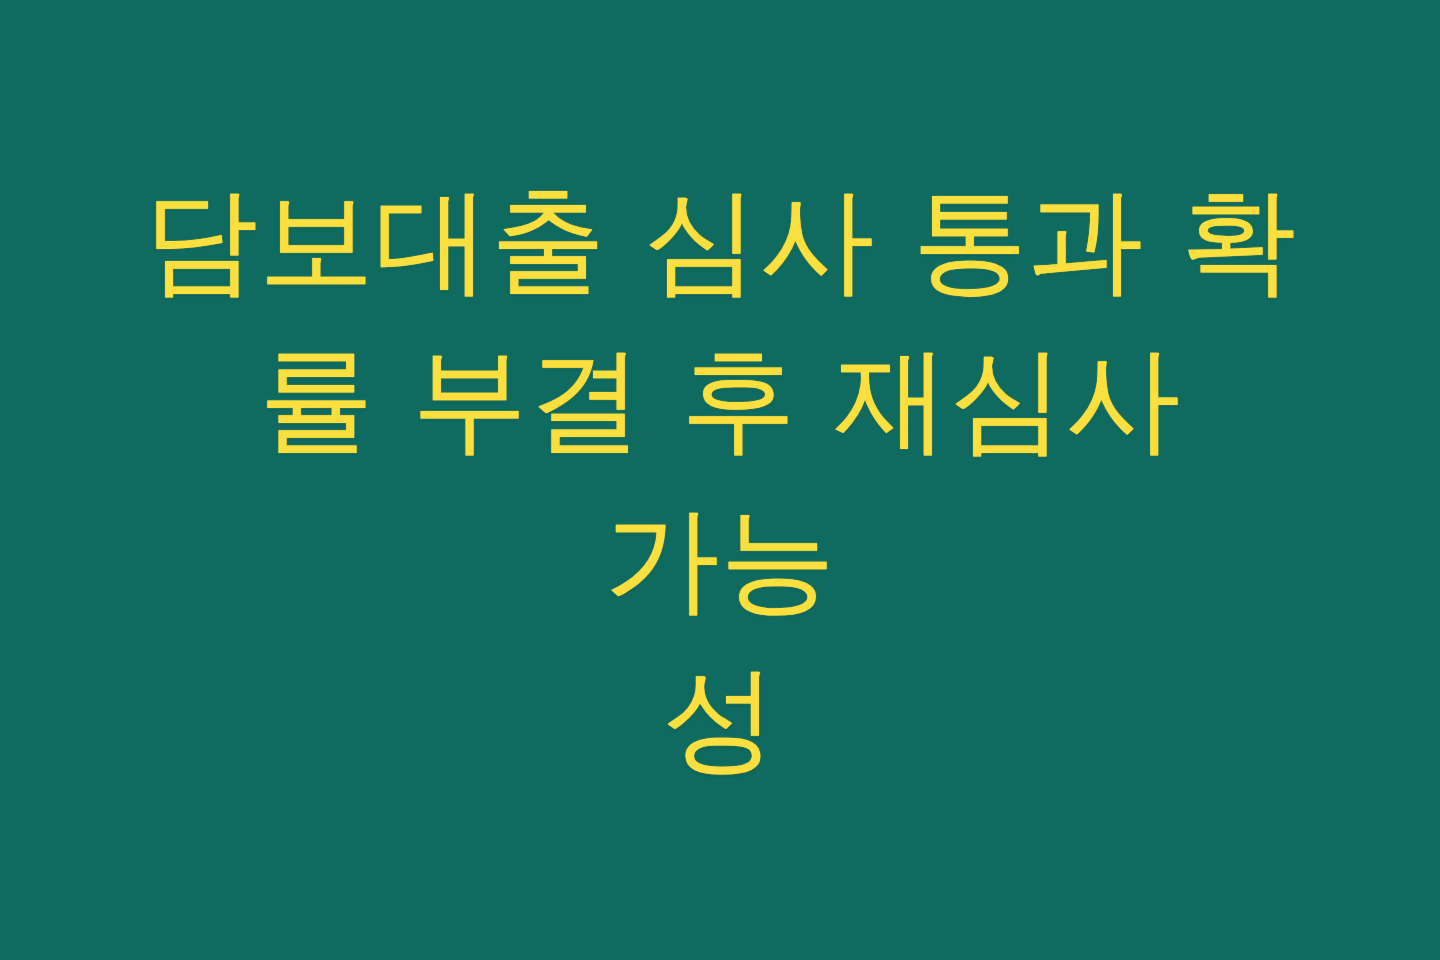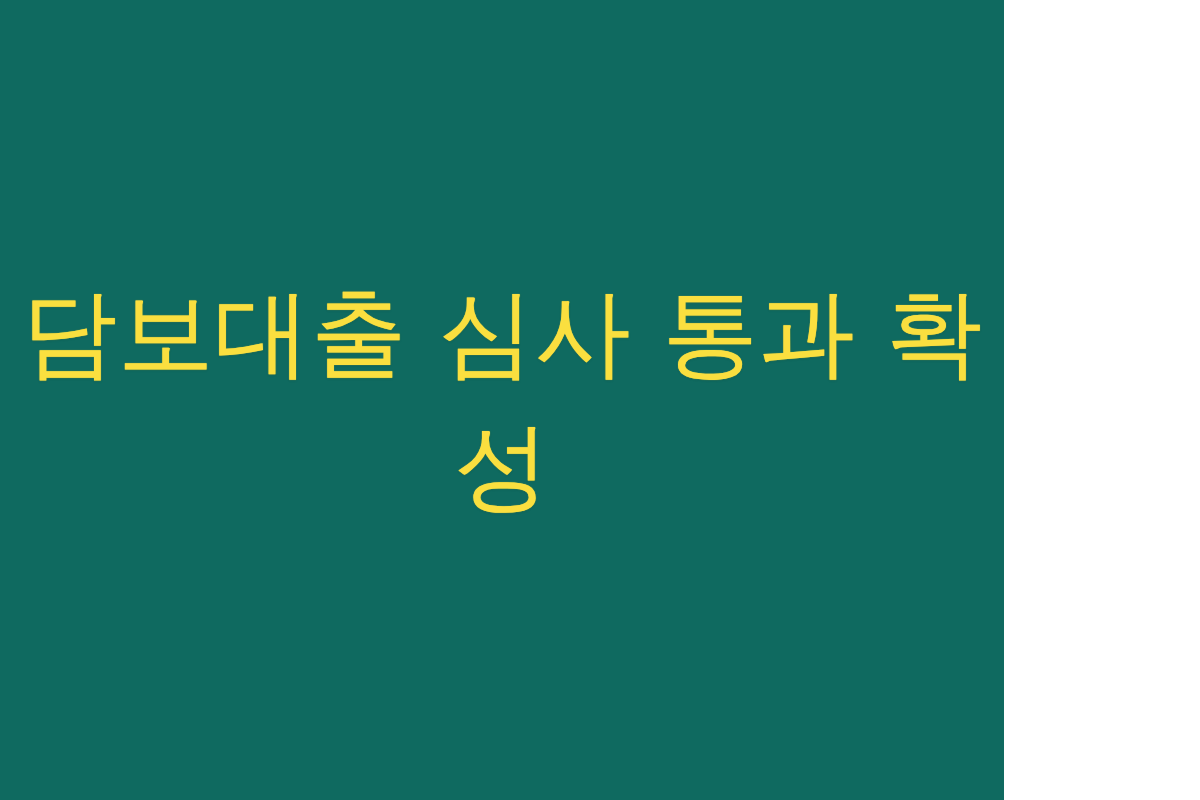--- a/index.html
+++ b/index.html
@@ -11,21 +11,21 @@
   body {
     width: 1200px;
     height: 800px;
     overflow: hidden;
     font-family: "DejaVu Sans", "Liberation Sans", sans-serif;
   }
 
   
   #banner {
     position: relative;
-    width: 1004px;
+    width: 1200px;
     height: 800px;
     box-sizing: border-box;
     display: flex;
     align-items: center;
     justify-content: center;
     background: #0F6A60;
   }
 
   
   .headline-wrap {
@@ -62,17 +62,18 @@
 </style>
 </head>
 <body>
 
 <div id="banner" style="background: rgb(15, 106, 96);">
 
   <div class="headline-wrap">
 
     <h1 class="headline" style="color: rgb(250, 223, 63); font-size: 96px; line-height: 133px; text-align: center;">
       <span class="line">담보대출 심사 통과 확</span>
+      <span class="line">률 부결 후 재심사 가능</span>
       <span class="line">성</span>
     </h1>
 
   </div>
 </div>
 
 </body></html>

